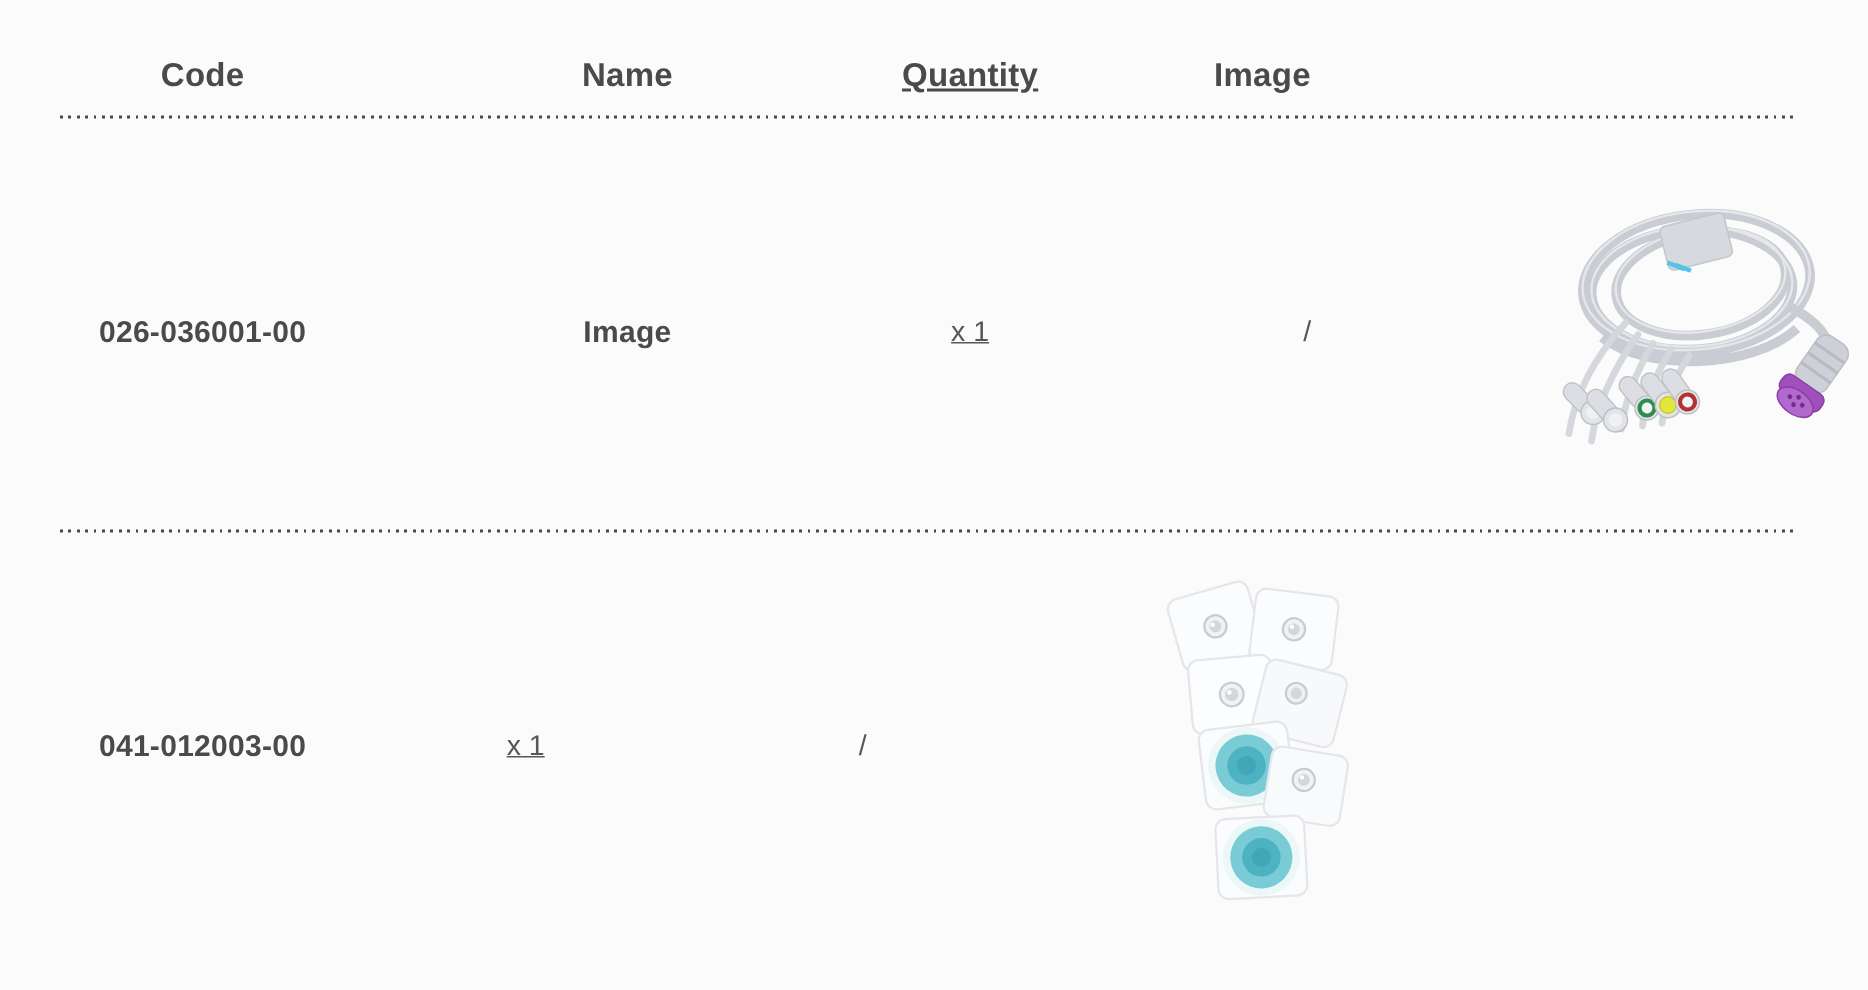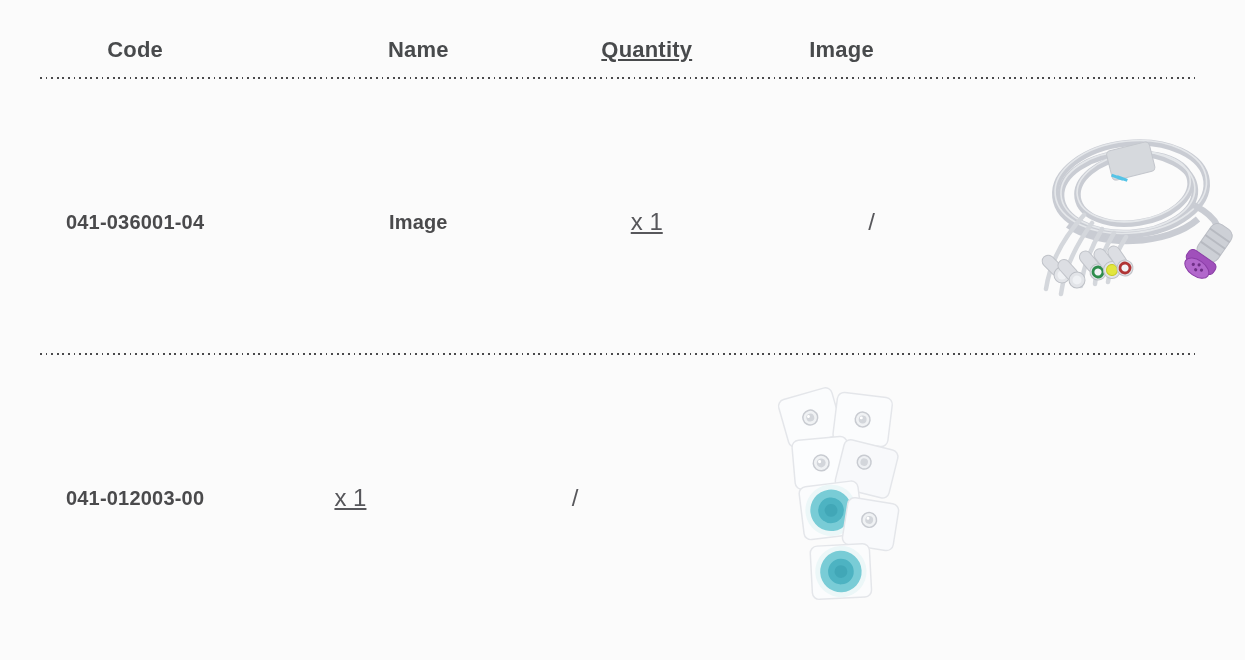--- a/index.html
+++ b/index.html
@@ -20,21 +20,21 @@
 
   .cell{display:flex;justify-content:center;align-items:center;text-align:center;}
   .col-code{width:21.7%;}
   .col-name{width:23.8%;}
   .col-qty{width:12.9%;text-decoration:underline;}
   .col-desc{width:23.2%;}
   .col-img{width:18.4%;}
 
   .th{font-size:22px;font-weight:700;color:#484a4c;letter-spacing:.2px;}
   .td-bold{font-size:20px;font-weight:700;color:#4a4a4c;letter-spacing:.2px;}
-  .td-plain{font-size:24px;font-weight:400;color:#57575b;}
+  .td-plain{font-size:19px;font-weight:400;color:#57575b;}
 
   .divider{
     position:absolute;left:40px;width:1158px;height:2px;
     background-image:repeating-linear-gradient(90deg,#4a4a4c 0,#4a4a4c 1.8px,transparent 1.8px,transparent 5.6px);
   }
   .divider-1{top:77px;}
   .divider-2{top:353px;}
 
   .img-wrap{display:flex;justify-content:center;align-items:center;}
   svg{display:block;}
@@ -47,21 +47,21 @@
   <div class="trow header-row">
     <div class="cell col-code th">Code</div>
     <div class="cell col-name th">Name</div>
     <div class="cell col-qty  th">Quantity</div>
     <div class="cell col-img  th">Image</div>
   </div>
 
   <div class="divider divider-1"></div>
 
   <div class="trow row-1">
-    <div class="cell col-code td-bold">041-036001-04</div>
+    <div class="cell col-code td-bold">026-036001-00</div>
     <div class="cell col-name td-bold">Image</div>
     <div class="cell col-qty  td-plain">x 1</div>
     <div class="cell col-desc td-plain">/</div>
     <div class="cell col-img img-wrap">
 
       <svg width="205" height="190" viewBox="0 0 205 190" aria-hidden="true">
 
         <g fill="none" stroke="#c9ccd3" stroke-width="6.5">
           <ellipse cx="103" cy="62" rx="76" ry="46" transform="rotate(-6 103 62)"></ellipse>
           <ellipse cx="100" cy="66" rx="67" ry="40" transform="rotate(-3 100 66)"></ellipse>

